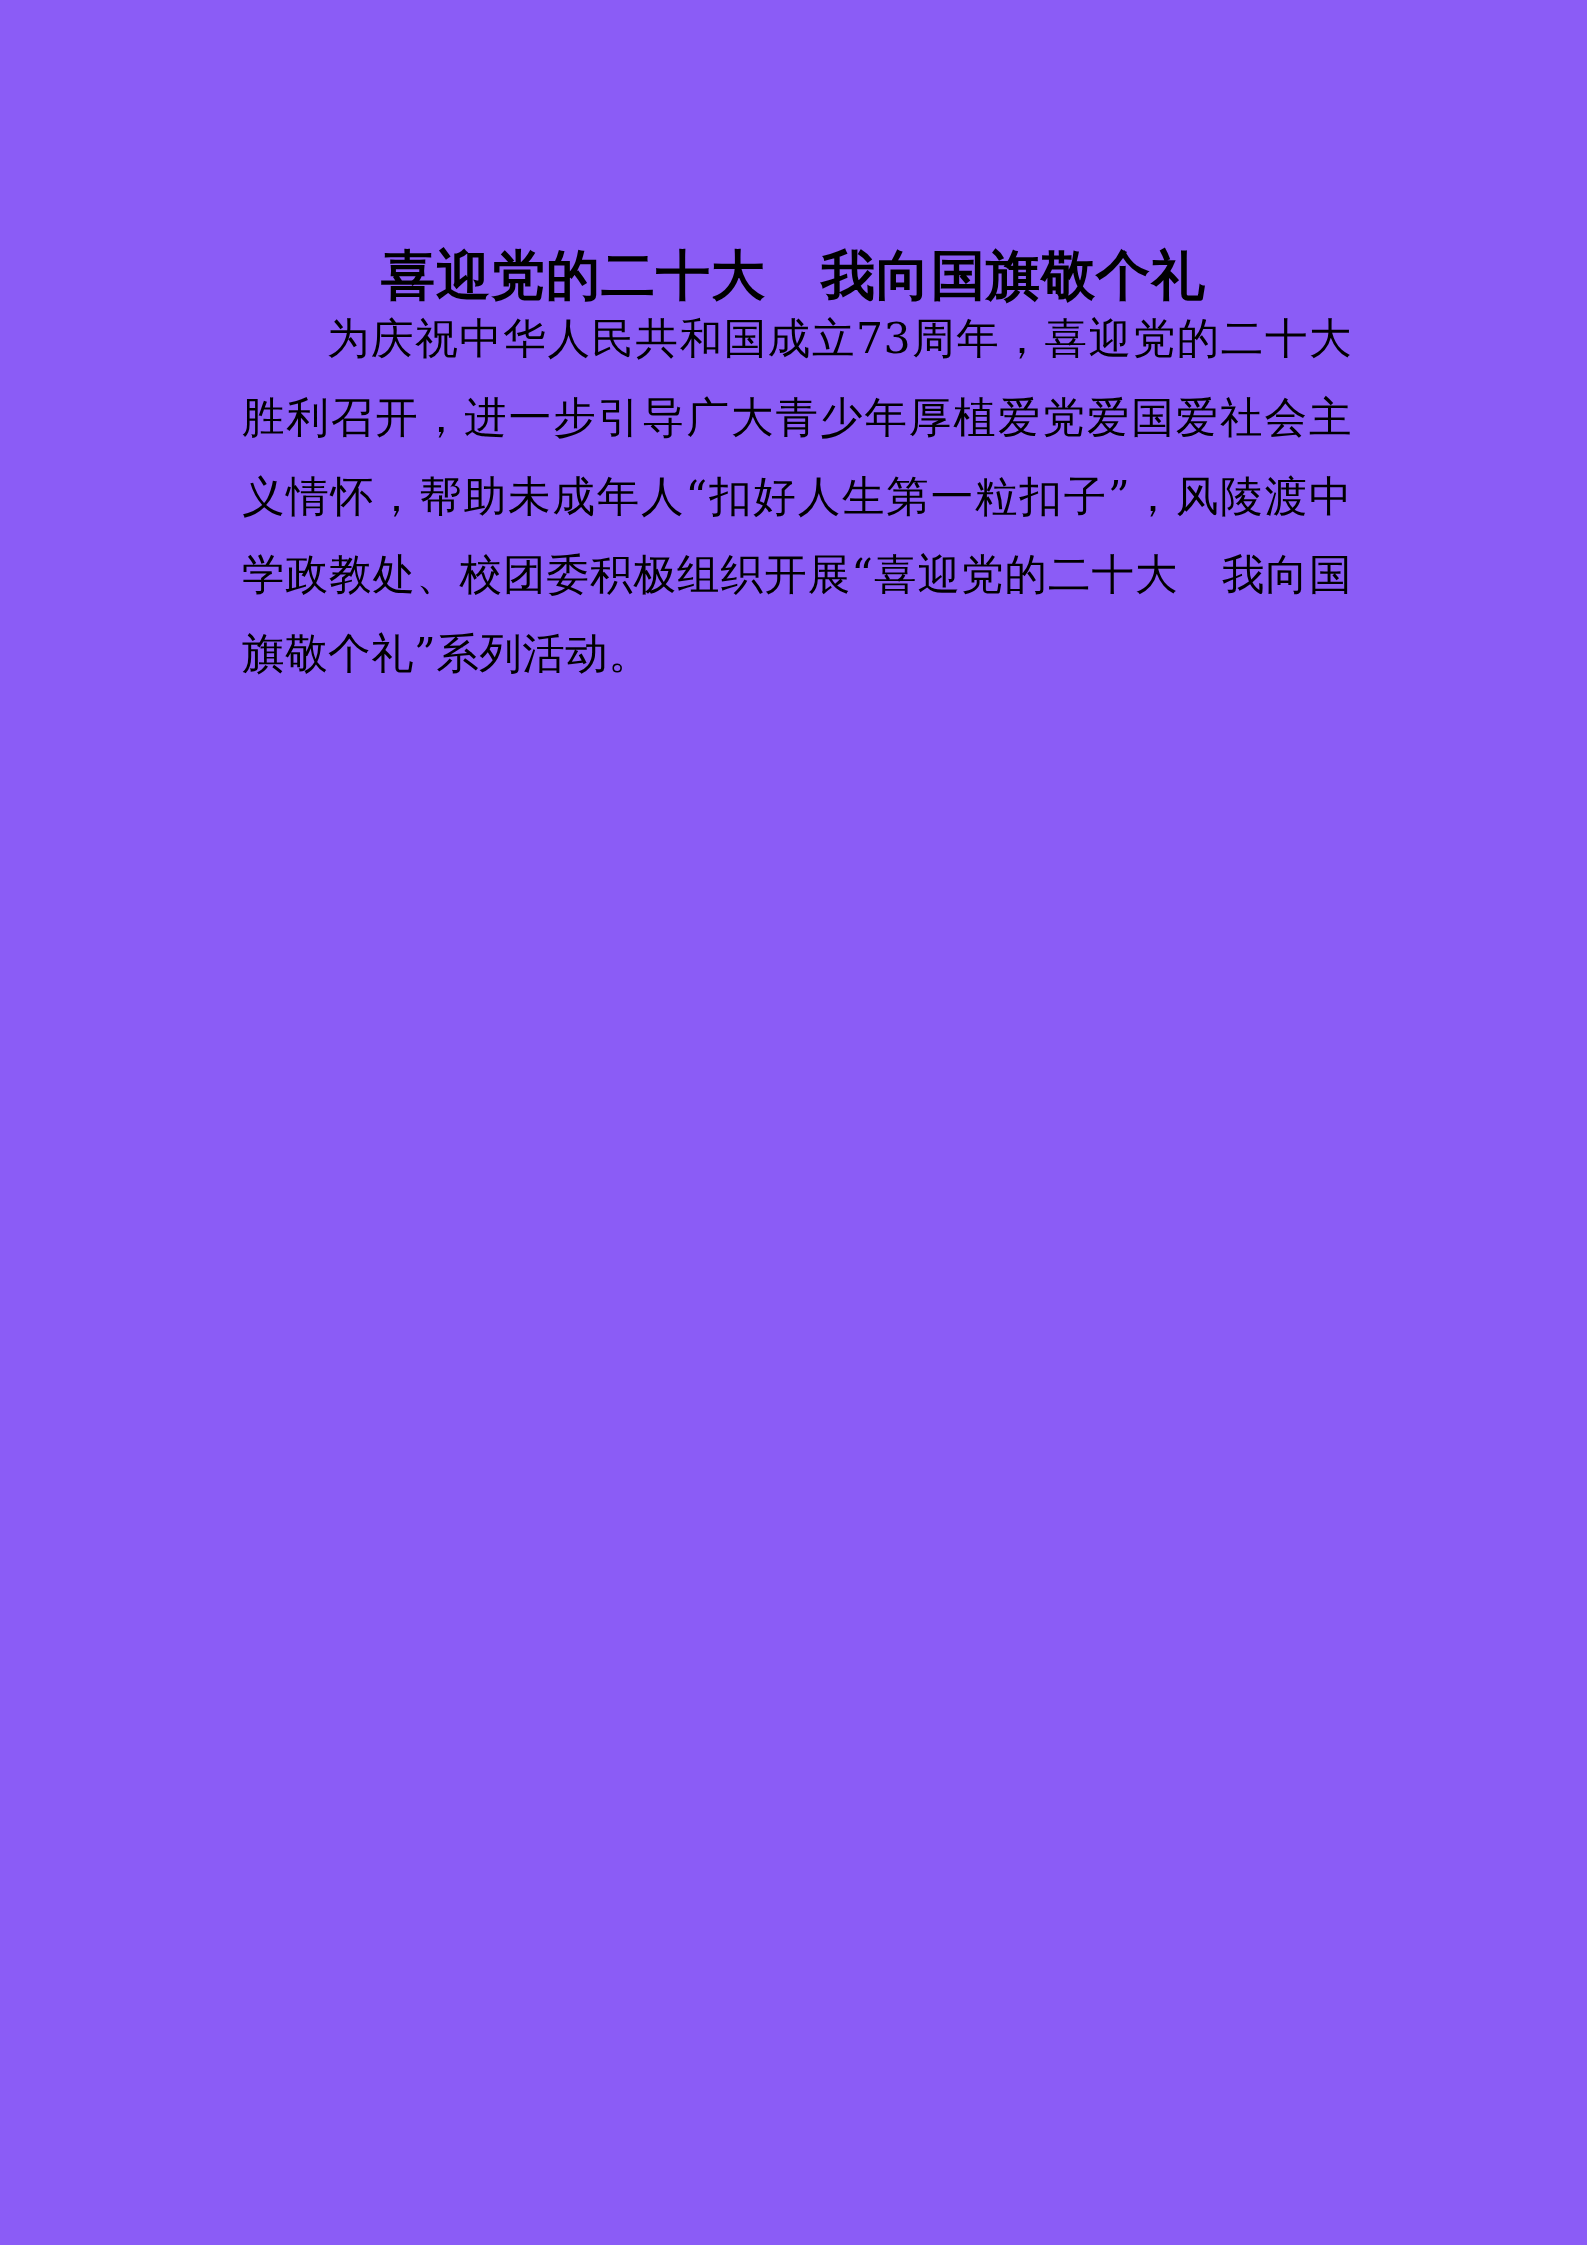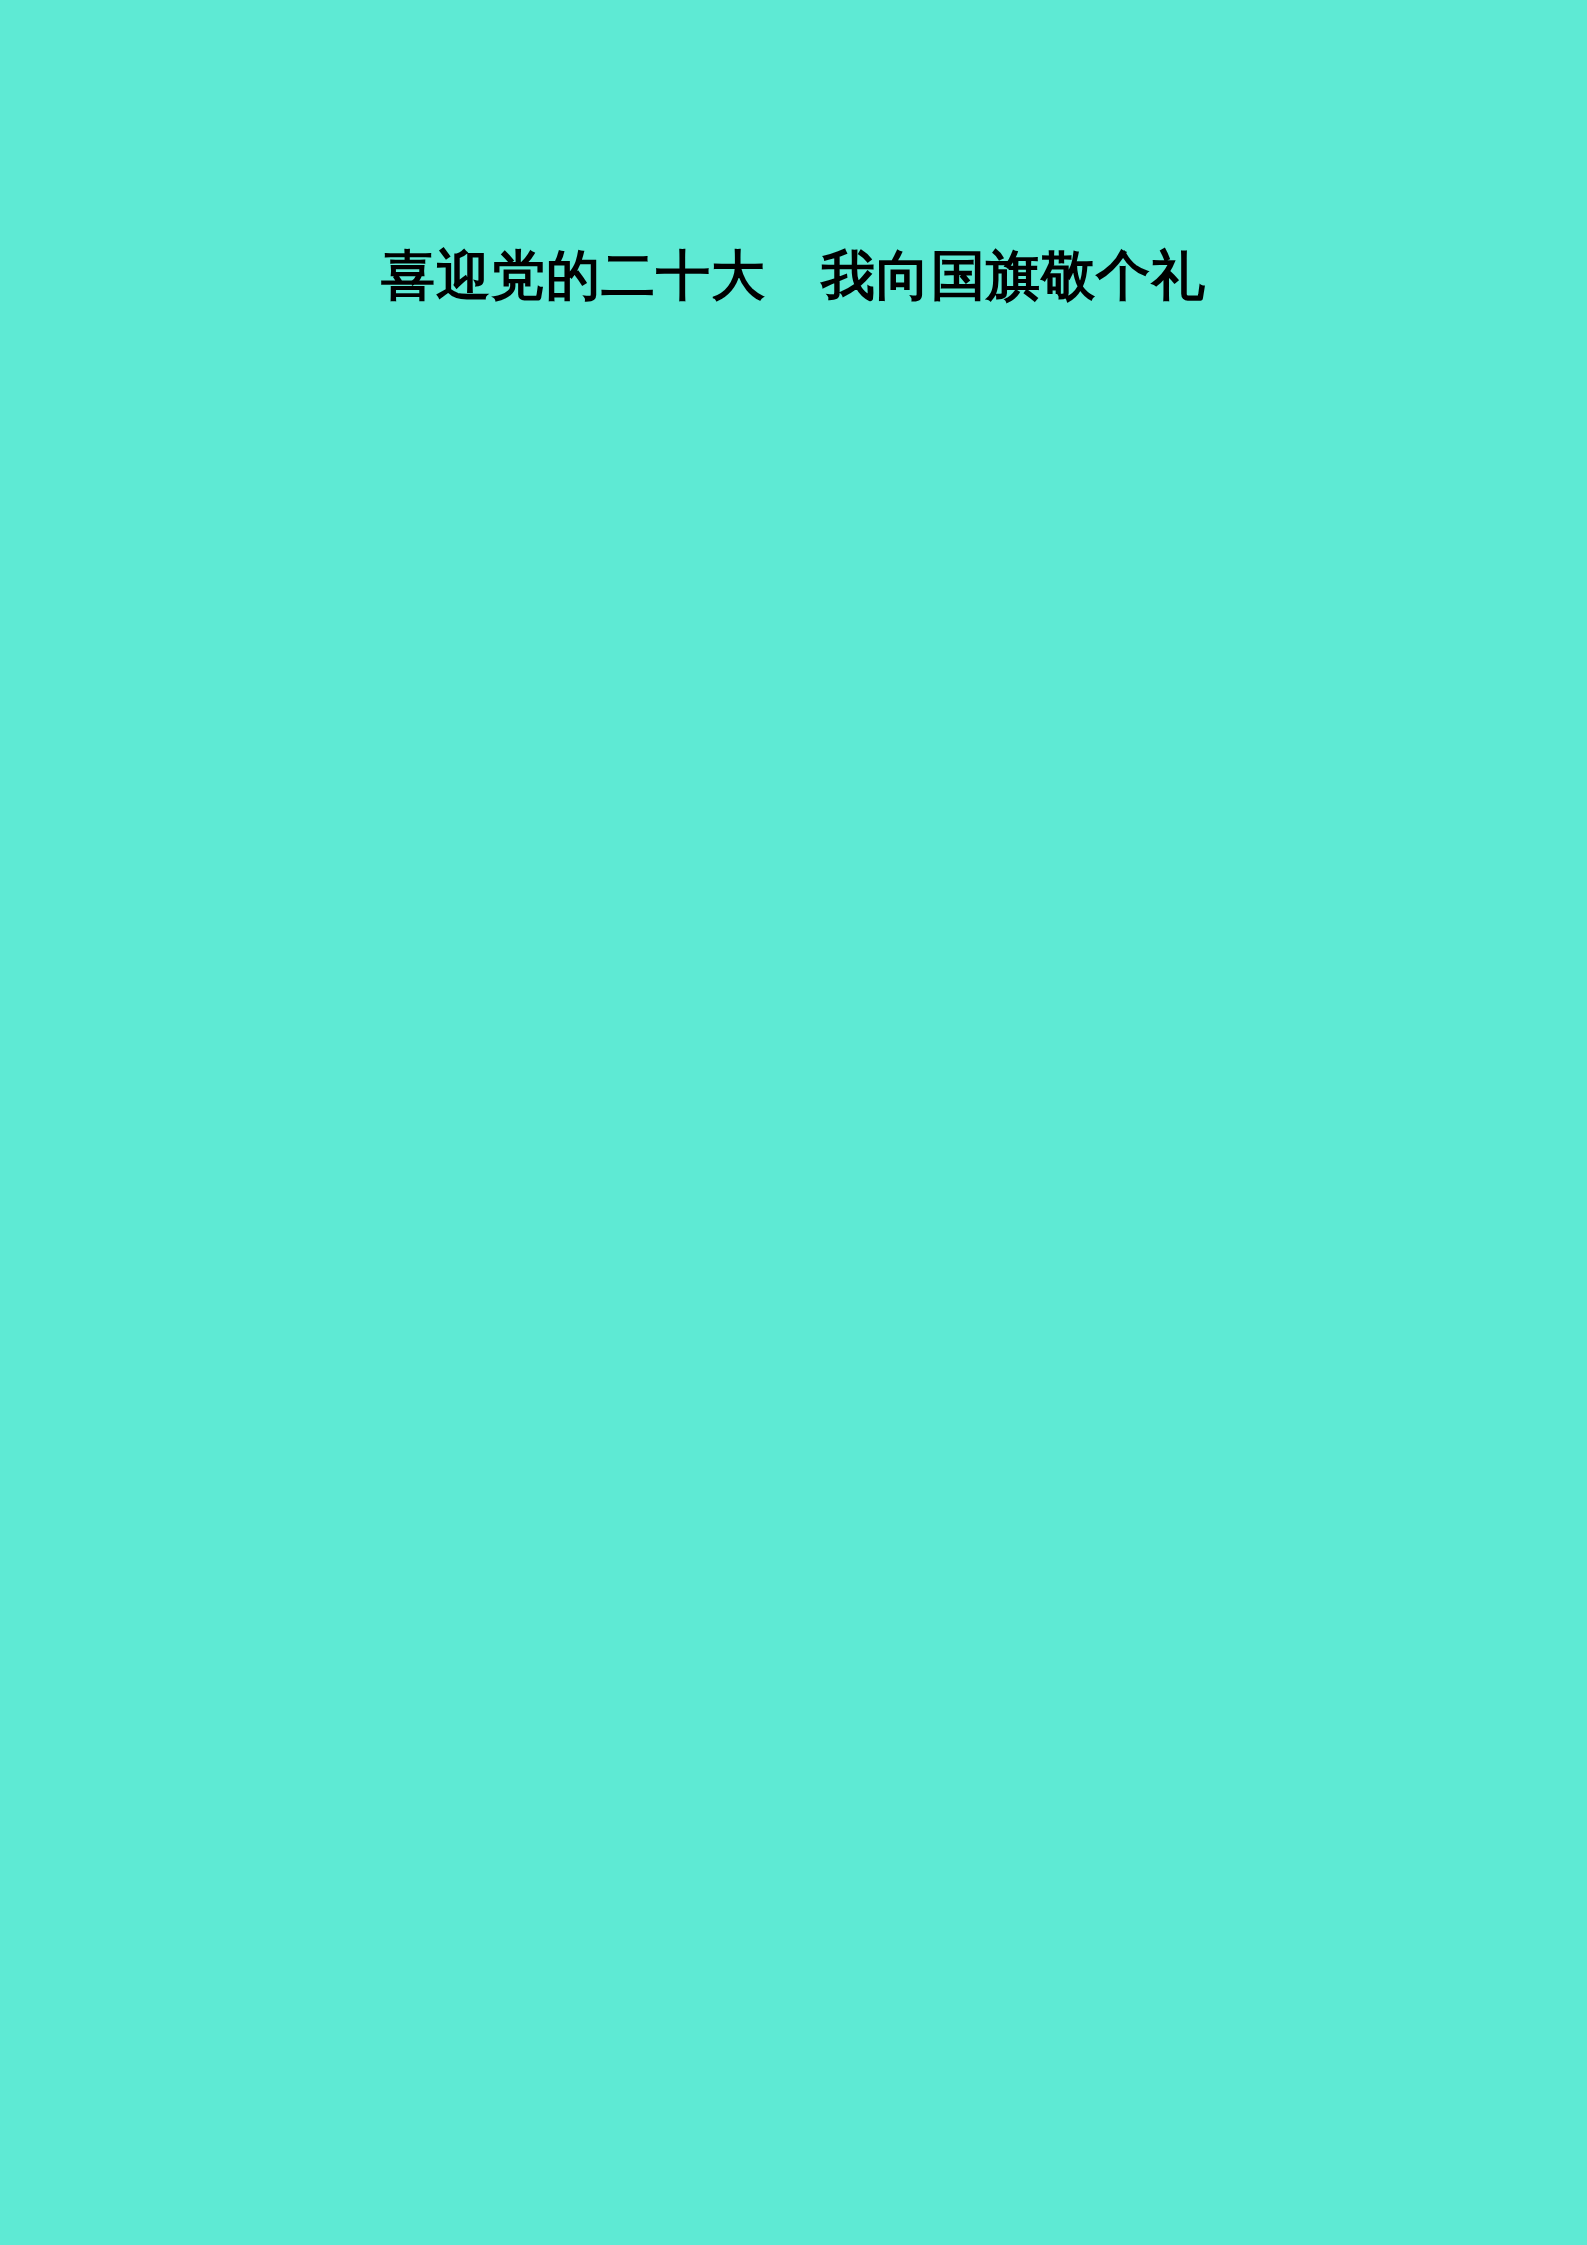--- a/index.html
+++ b/index.html
@@ -14,21 +14,21 @@
       overflow: hidden;
       color: #000000;
       font-family: "DejaVu Serif", "Liberation Serif", serif;
     }
     .page {
       position: absolute;
       left: 0;
       top: 0;
       width: 1587px;
       height: 2245px;
-      background: #5eead4;
+      background: #8b5cf6;
     }
     .title {
       position: absolute;
       left: 0;
       top: 205px;
       width: 1587px;
       text-align: center;
       font-family: "DejaVu Sans", "Liberation Sans", sans-serif;
       font-size: 54px;
       line-height: 70px;
@@ -52,14 +52,15 @@
       white-space: pre-wrap;
     }
   </style>
 </head>
 <body>
 
 <div class="page">
   <h1 class="title">喜迎党的二十大　我向国旗敬个礼</h1>
 
   <div class="body-text">
+    <p class="para">为庆祝中华人民共和国成立73周年，喜迎党的二十大胜利召开，进一步引导广大青少年厚植爱党爱国爱社会主义情怀，帮助未成年人“扣好人生第一粒扣子”，风陵渡中学政教处、校团委积极组织开展“喜迎党的二十大　我向国旗敬个礼”系列活动。</p>
   </div>
 </div>
 
 </body></html>

